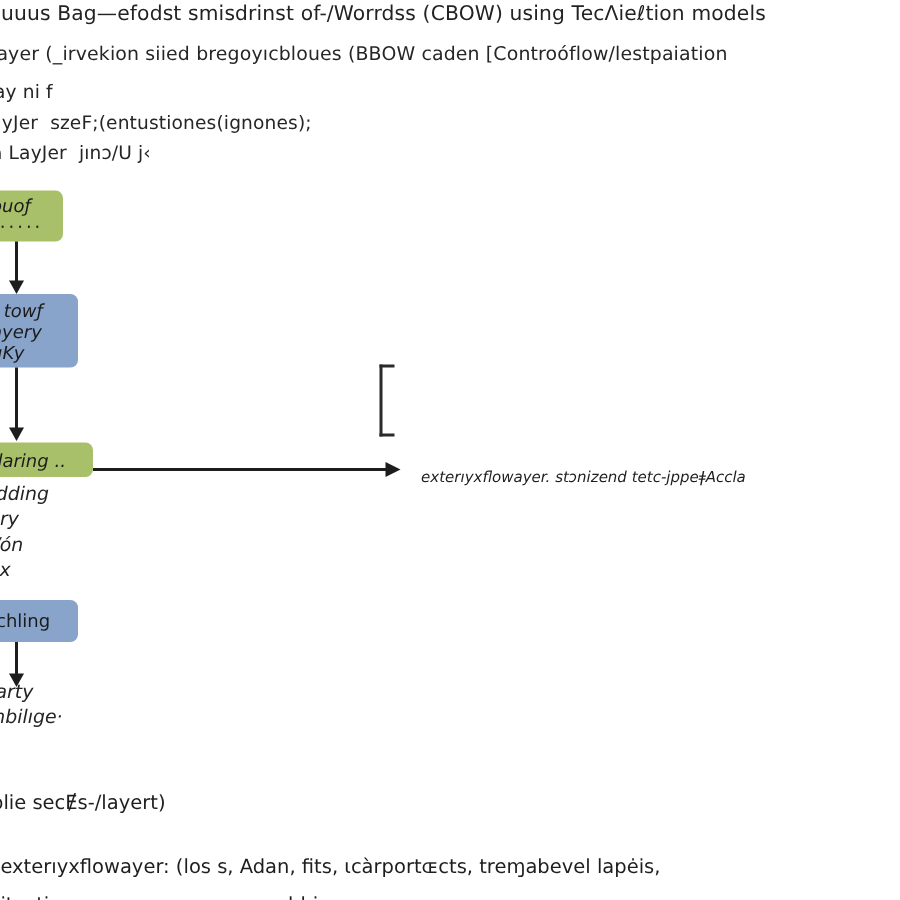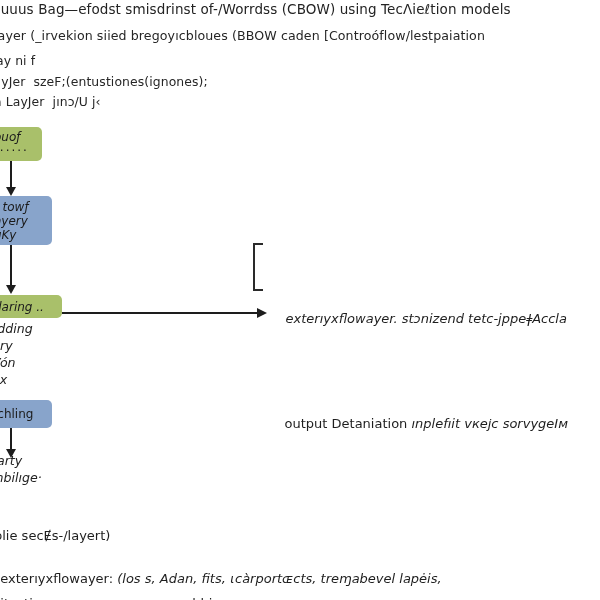--- a/index.html
+++ b/index.html
@@ -108,45 +108,44 @@
   
   .bracket {
     position: absolute;
     border-left: 2px solid #2a2a2a;
     border-top: 2px solid #2a2a2a;
     border-bottom: 2px solid #2a2a2a;
     box-sizing: border-box;
   }
   .annot {
     position: absolute;
-    font-size: 13px;
+    font-size: 10px;
     line-height: 21px;
     white-space: pre;
     color: #1e1e1e;
-    text-align: center;
   }
   .annot .it { font-style: italic; }
 
   
   .stack-label {
     position: absolute;
     font-size: 12.6px;
     line-height: 17px;
     white-space: pre;
     color: #232323;
     font-style: italic;
   }
 
   .foot {
     position: absolute;
     font-size: 13px;
     white-space: pre;
     color: #1e1e1e;
   }
-  .foot .it { font-style: italic; }
+  .foot .it { }
 
   
   .blurry { filter: blur(0.22px); }
 </style>
 </head>
 <body>
 
 <div class="txt hdr blurry" style="left:-8px; top:3px;">nuuus Bag—efodst smisdrinst of-/Worrdss (CBOW) using TecΛieℓtion models</div>
 
 <div class="txt hdr-sub blurry" style="left:-6px; top:30px;">layer (_irvekion siied bregoyıcbloues (BBOW caden [Controóflow/lestpaiation</div>
@@ -191,23 +190,20 @@
 
 <div class="stack-label blurry" style="left:-8px; top:452px;"><span>tarty
 ihbilıge·</span></div>
 
 <div class="bracket" style="left:253px; top:243px; width:10px; height:48px;"></div>
 
 <div class="annot blurry" style="left:268px; top:245px;">
   <div>
     <span class="it">exterıyхflowayer. stɔnizend tetc-jppeǂAccla</span>
   </div>
-  <div>
-    <span>output Detaniation </span><span class="it">ınplefıit vкeјc sorᴠygeIм</span>
-  </div>
 </div>
 
 <div class="foot blurry" style="left:-6px; top:528px;">plie secɆs-/layert)</div>
 
 <div class="foot blurry" style="left:-8px; top:556px;">
   <span>exterıyхflowayer: </span><span class="it">(los s, Adan, fits, ɩcàrportɶctѕ, treɱabevel lapėis,</span>
 </div>
 
 <div class="foot blurry" style="left:-8px; top:581px;">
   <span>itaction suaʐeacyeys </span><span class="it">cros </span><span>embhion</span>

